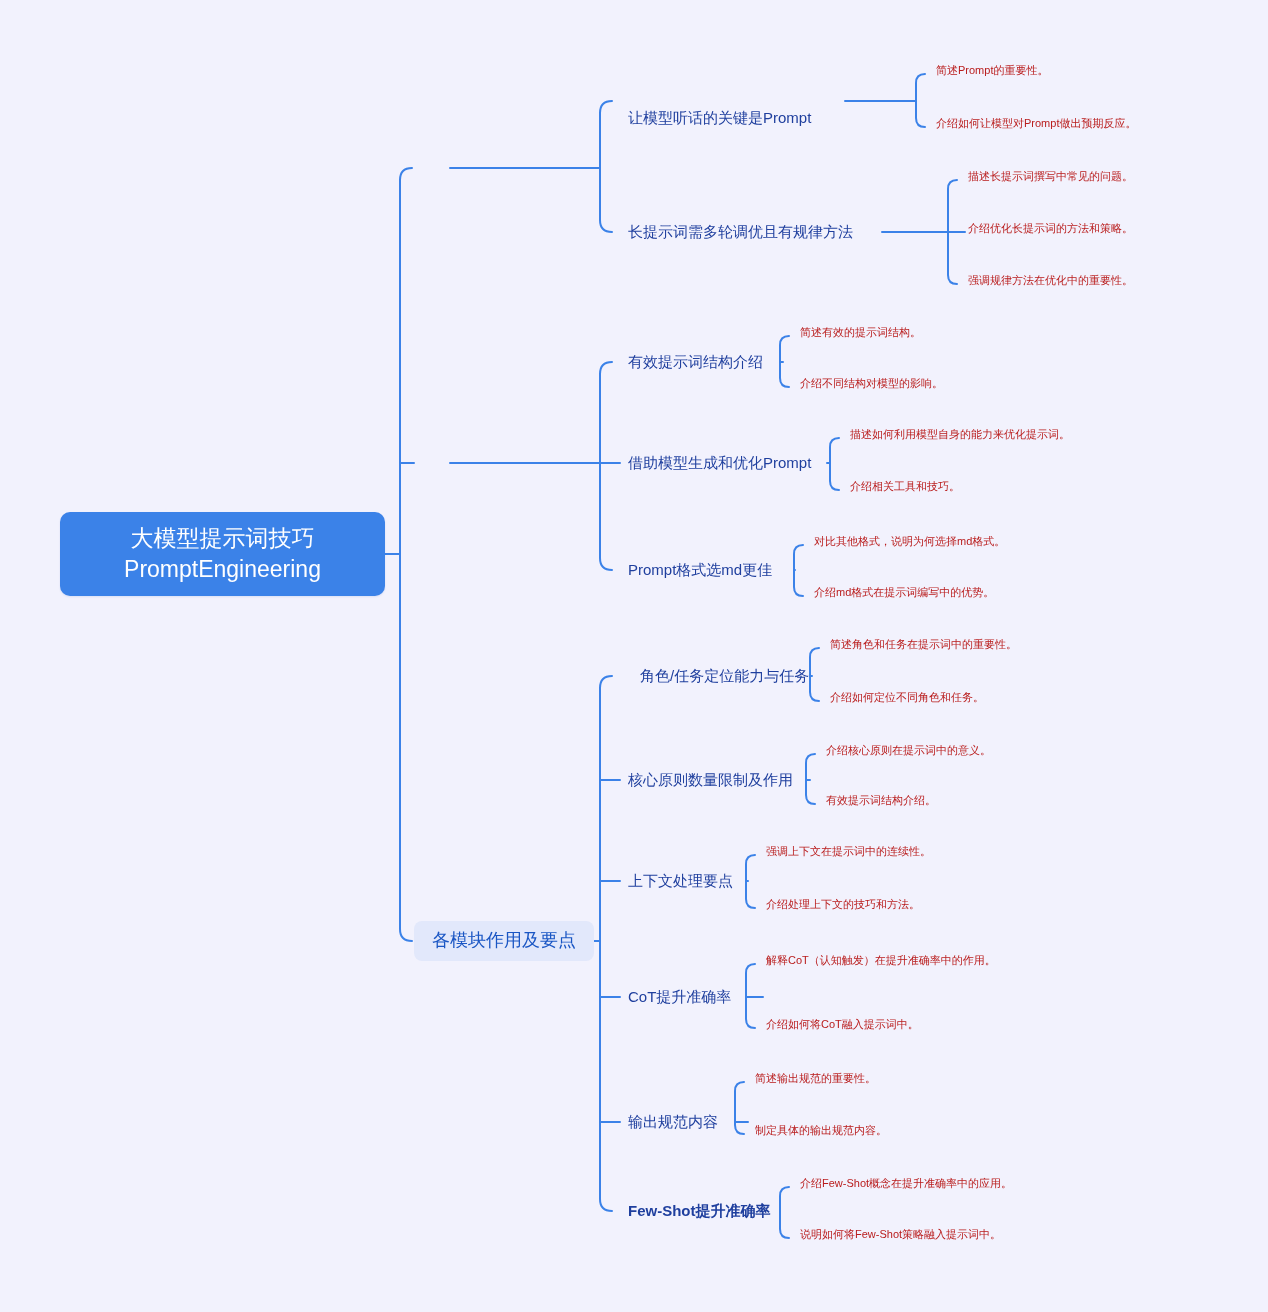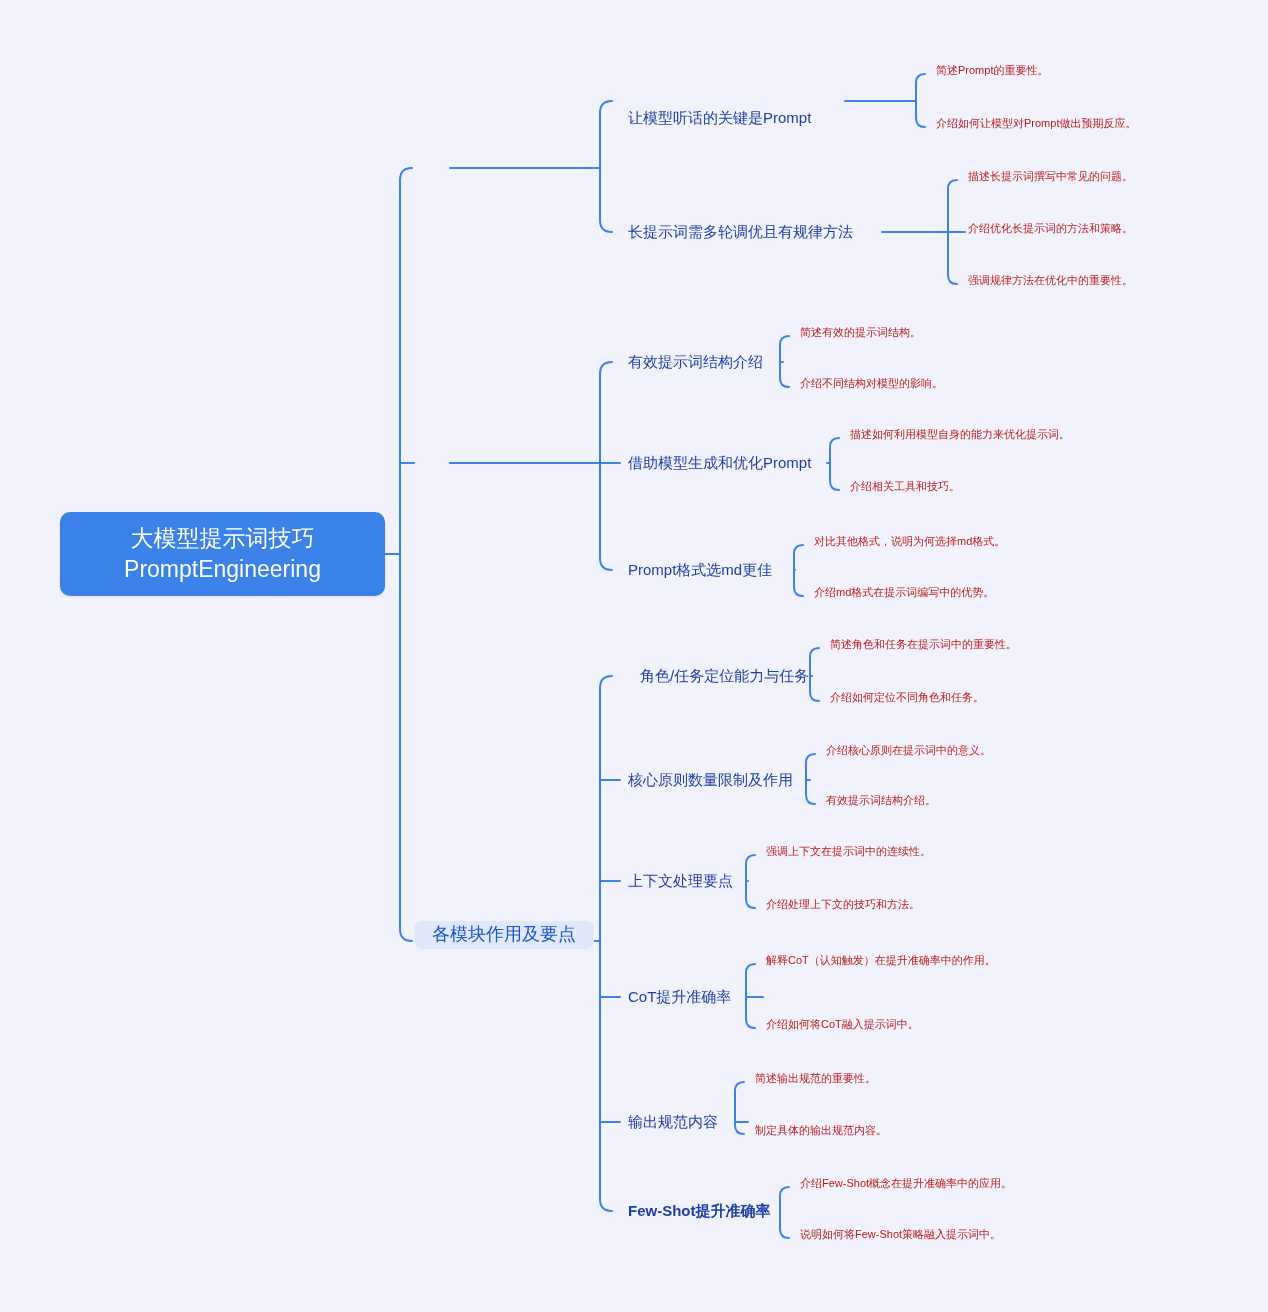--- a/index.html
+++ b/index.html
@@ -143,21 +143,21 @@
     <div class="node node-topic" style="left: 628px; top: 449px; height: 28px;">
       <span>借助模型生成和优化Prompt</span>
     </div>
     <div class="node node-leaf" style="left: 850px; top: 427px; width: 300px;">描述如何利用模型自身的能力来优化提示词。</div>
     <div class="node node-leaf" style="left: 850px; top: 479px; width: 300px;">介绍相关工具和技巧。</div>
     <div class="node node-topic" style="left: 628px; top: 556px; height: 28px; justify-content: center;">
       <span>Prompt格式选md更佳</span>
     </div>
     <div class="node node-leaf" style="left: 814px; top: 534px; width: 300px;">对比其他格式，说明为何选择md格式。</div>
     <div class="node node-leaf" style="left: 814px; top: 585px; width: 300px;">介绍md格式在提示词编写中的优势。</div>
-    <div class="node node-branch" style="left: 414px; top: 921px; height: 28px;">
+    <div class="node node-branch" style="left: 414px; top: 921px; height: 40px;">
       <span>各模块作用及要点</span>
     </div>
     <div class="node node-topic" style="left: 600px; top: 662px; height: 28px; margin-left: 40px;">
       <span>角色/任务定位能力与任务</span>
     </div>
     <div class="node node-leaf" style="left: 830px; top: 637px; width: 300px;">简述角色和任务在提示词中的重要性。</div>
     <div class="node node-leaf" style="left: 830px; top: 690px; width: 300px;">介绍如何定位不同角色和任务。</div>
     <div class="node node-topic" style="left: 628px; top: 766px; height: 28px;">
       <span>核心原则数量限制及作用</span>
     </div>

